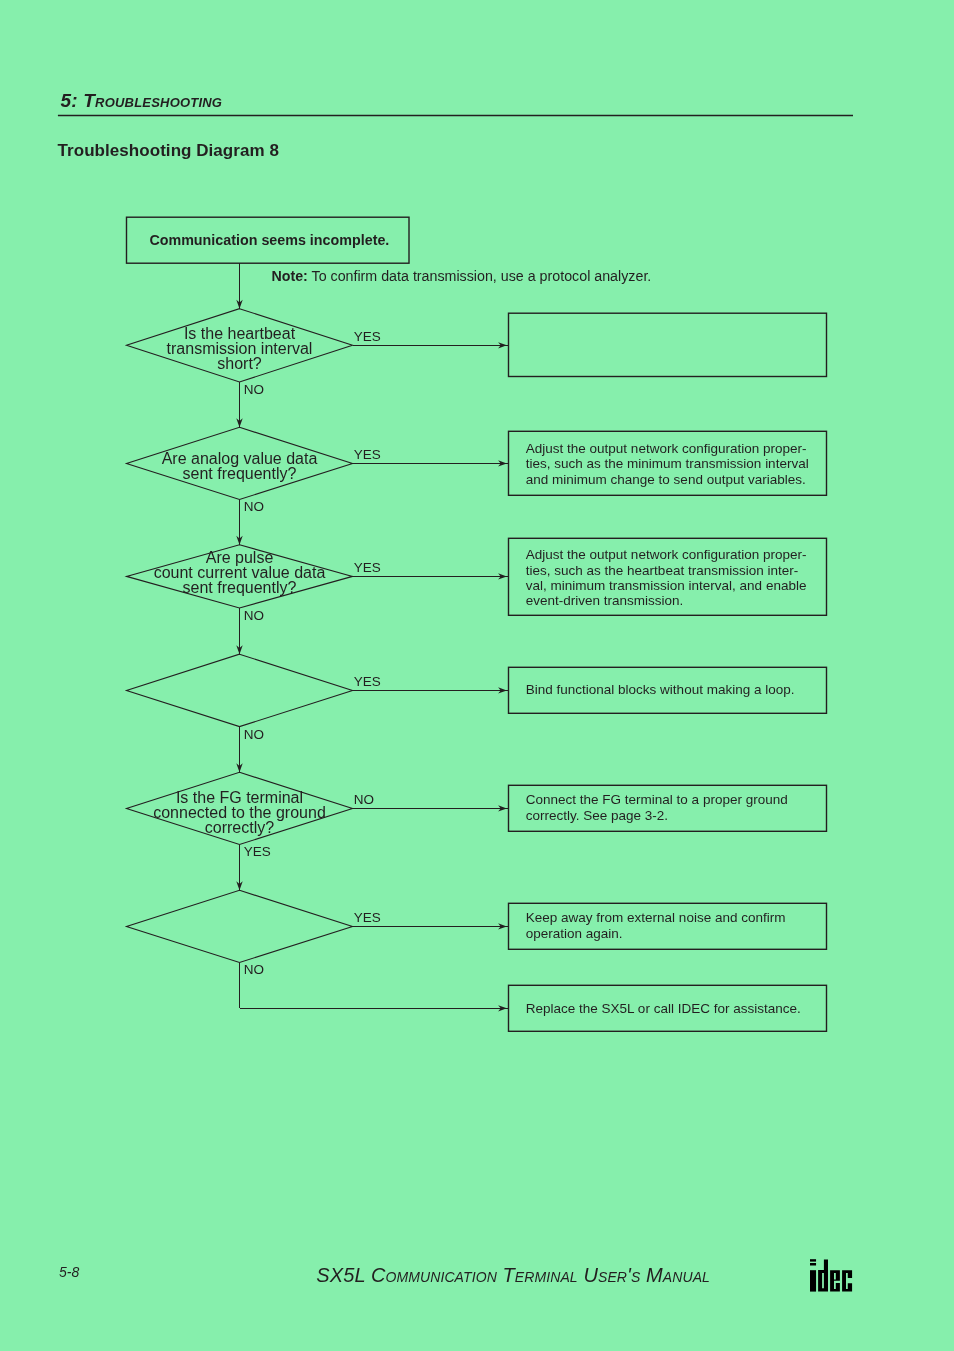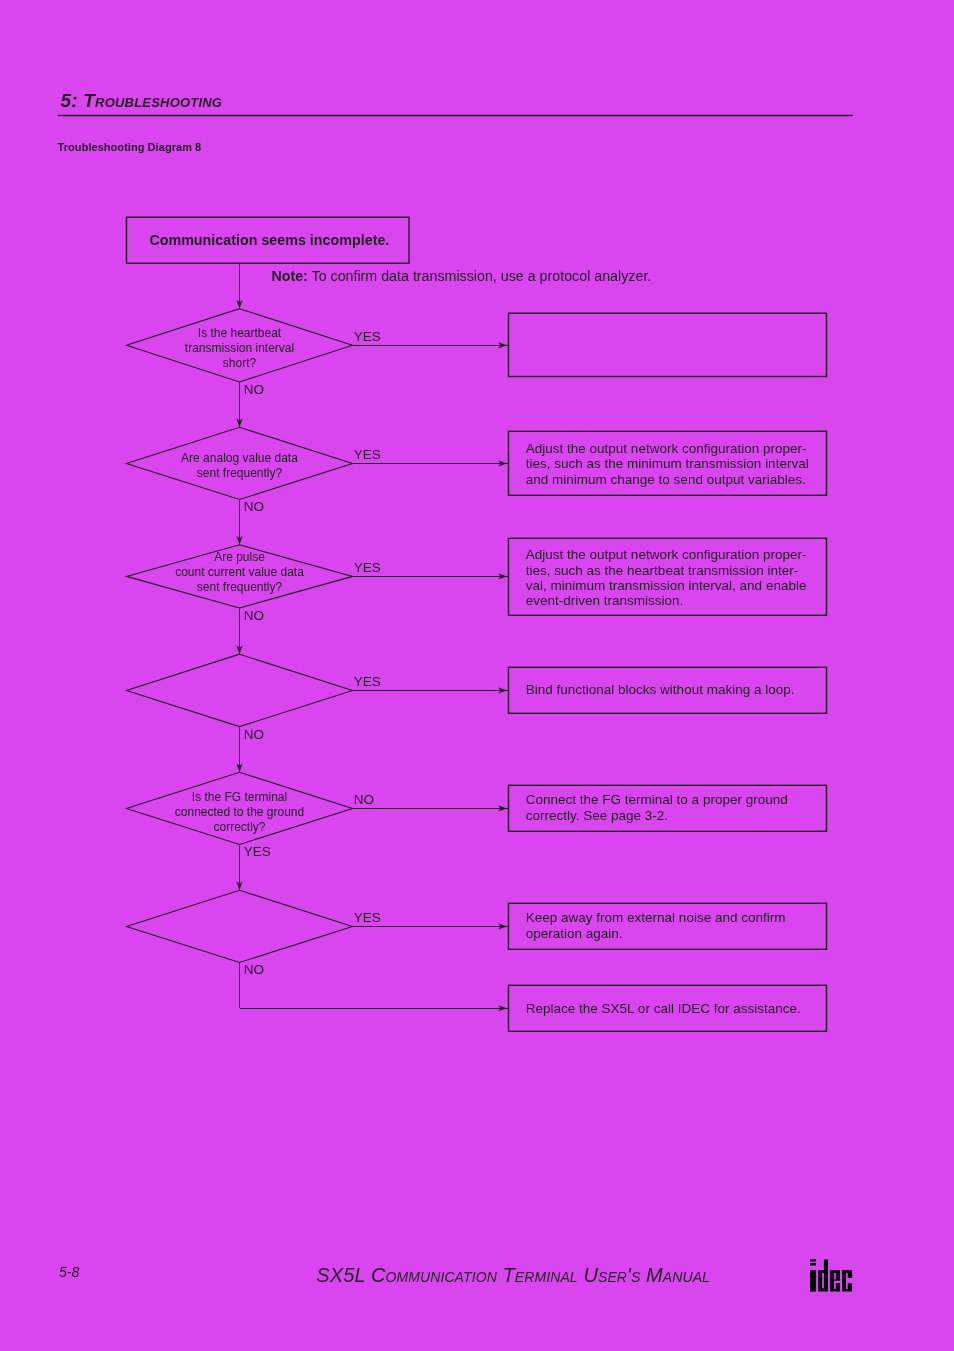--- a/index.html
+++ b/index.html
@@ -1,43 +1,43 @@
 <!DOCTYPE html>
 <html><head>
 <meta charset="utf-8">
 <title>Troubleshooting Diagram 8</title>
 <style>
   html,body{margin:0;padding:0;background:#ffffff;}
   body{width:954px;height:1351px;overflow:hidden;
        font-family:"Liberation Sans",sans-serif;color:#231f20;
        -webkit-font-smoothing:antialiased;}
-  .page{position:relative;width:954px;height:1351px;background:#d946ef;}
+  .page{position:relative;width:954px;height:1351px;background:#86efac;}
   
   .chapter-head,.section-title,.start-text,.note-line,.q-text,.edge-label,
   .ans-text,.footer-page,.footer-title{filter:blur(0px);}
 
   
   .chapter-head{position:absolute;left:60.5px;top:89.7px;
       font-size:19px;font-weight:bold;font-style:italic;
       font-variant:small-caps;letter-spacing:0.2px;white-space:nowrap;}
   .head-rule{position:absolute;left:0;top:0;width:954px;height:130px;}
 
   
-  .section-title{position:absolute;left:57.6px;top:141.2px;font-size:11px;
+  .section-title{position:absolute;left:57.6px;top:141.2px;font-size:17px;
       font-weight:bold;letter-spacing:0.05px;white-space:nowrap;}
 
   
   .diagram{position:absolute;left:0;top:0;width:954px;height:1120px;}
   .diagram svg{position:absolute;left:0;top:0;width:954px;height:1120px;overflow:visible;}
 
   .start-text{position:absolute;font-size:14.3px;font-weight:bold;white-space:nowrap;}
   .note-line{position:absolute;font-size:14.25px;white-space:nowrap;}
   .note-line b{font-weight:bold;}
 
-  .q-text{position:absolute;text-align:center;font-size:12px;line-height:15px;white-space:nowrap;}
+  .q-text{position:absolute;text-align:center;font-size:16px;line-height:15px;white-space:nowrap;}
   .edge-label{position:absolute;font-size:13.5px;white-space:nowrap;}
   .ans-text{position:absolute;font-size:13.5px;line-height:15.35px;white-space:nowrap;}
 
   
   .footer-page{position:absolute;left:59px;top:1263.8px;font-size:14px;
       font-style:italic;white-space:nowrap;}
   .footer-title{position:absolute;left:316.3px;top:1263.8px;
       font-size:20px;font-style:italic;font-variant:small-caps;
       letter-spacing:0.1px;white-space:nowrap;}
   .logo{position:absolute;left:810px;top:1258.6px;}

